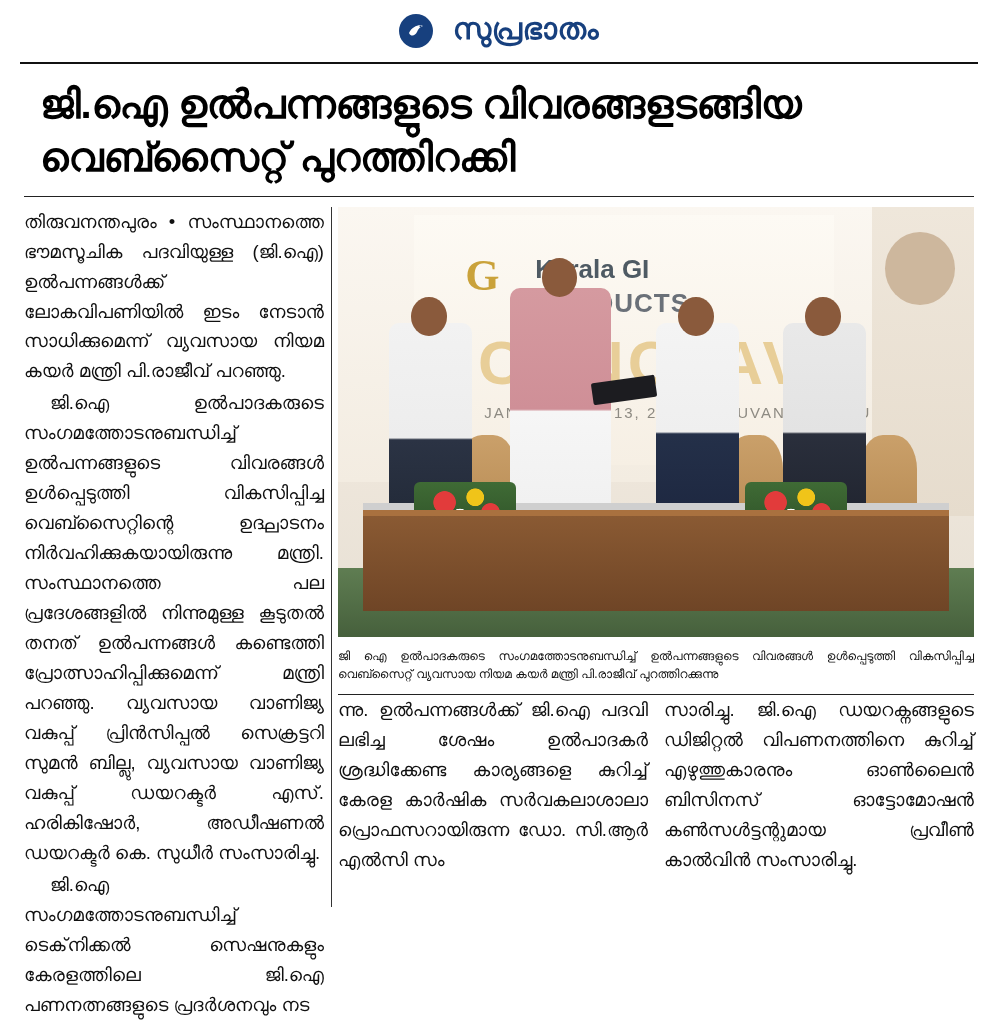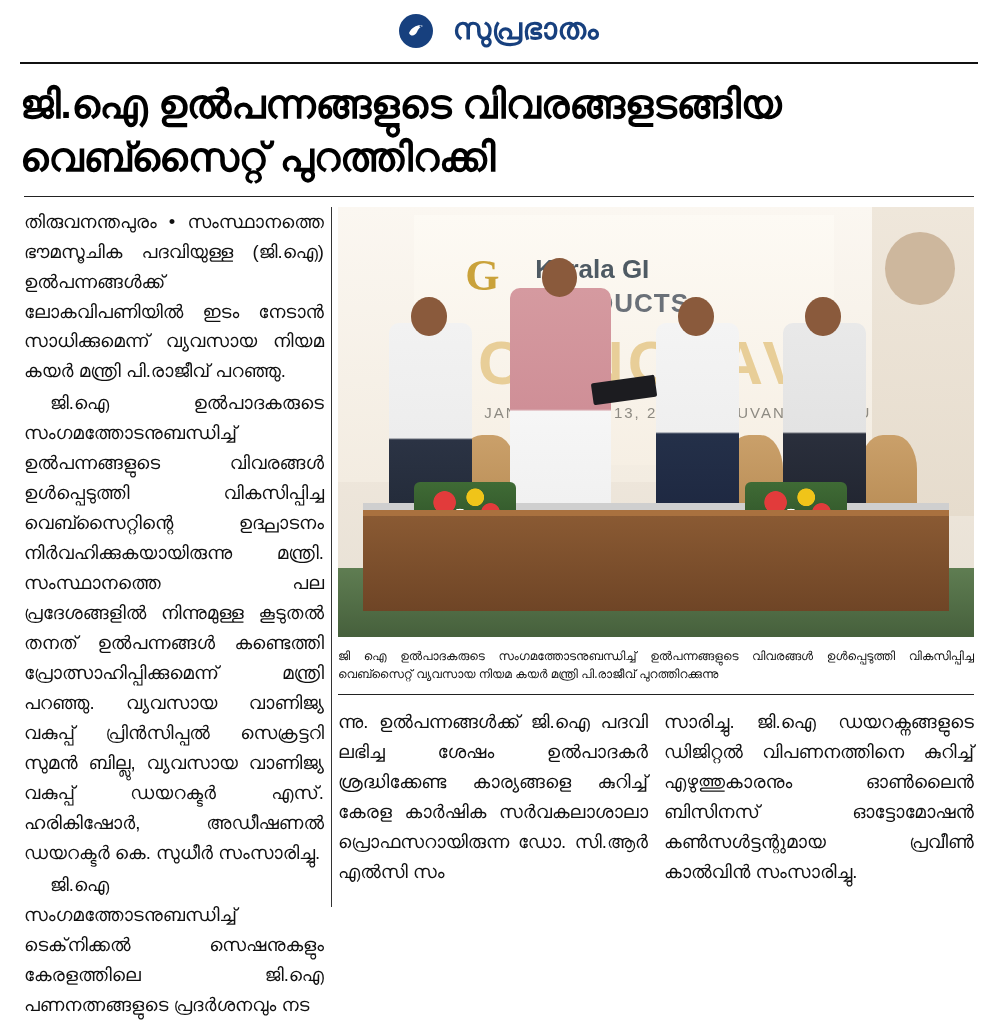--- a/index.html
+++ b/index.html
@@ -46,21 +46,21 @@
     white-space: nowrap;
   }
 
   .rule-top {
     border-top: 2px solid #111;
     margin: 4px 20px 0 20px;
   }
 
   
   .headline {
-    margin: 14px 24px 6px 20px;
+    margin: 14px 24px 6px 40px;
     font-size: 40px;
     font-weight: bold;
     color: #000;
     line-height: 1.32;
     letter-spacing: -0.2px;
   }
   .headline-line { display: block; }
 
   .rule-headline {
     border-top: 1.5px solid #222;
@@ -207,21 +207,20 @@
 
   .rule-caption {
     border-top: 1px solid #222;
     margin: 10px 0 0 0;
   }
 
   
   .lower {
     display: flex;
     gap: 16px;
-    margin-top: 12px;
   }
   .lower .col { flex: 1; }
 
   
   .vdiv {
     position: absolute;
     top: 0;
     bottom: 0;
     width: 0;
     border-left: 1px solid #333;

